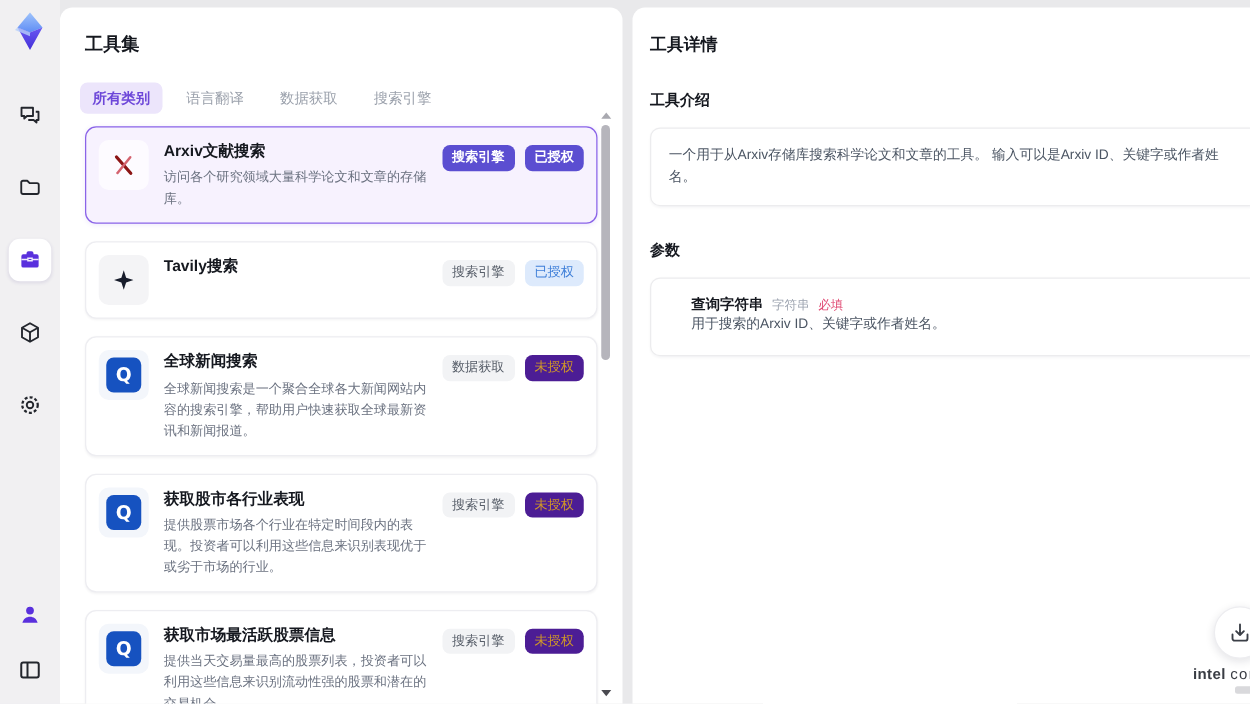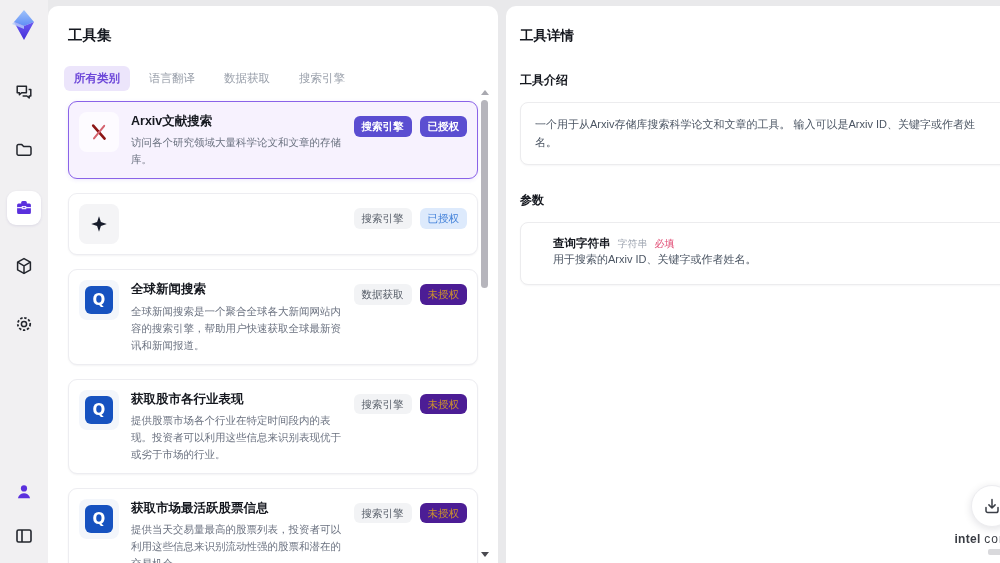--- a/index.html
+++ b/index.html
@@ -216,20 +216,21 @@
       <span class="badge b-purple">已授权</span>
     </div>
   </div>
         <div class="card">
     <div class="tool-icon star-icon">
             <svg width="18" height="18" viewBox="0 0 18 18">
               <path d="M9 1.2 10.9 7.1 16.8 9 10.9 10.9 9 16.8 7.1 10.9 1.2 9 7.1 7.1z" fill="#171c2b"></path>
             </svg>
           </div>
     <div class="tool-mid">
+      <div class="tool-name">Tavily搜索</div>
     </div>
     <div class="tool-badges">
       <span class="badge b-gray">搜索引擎</span>
       <span class="badge b-blue">已授权</span>
     </div>
   </div>
         <div class="card">
     <div class="tool-icon q-icon">
             <div class="qbox">Q</div>
           </div>

